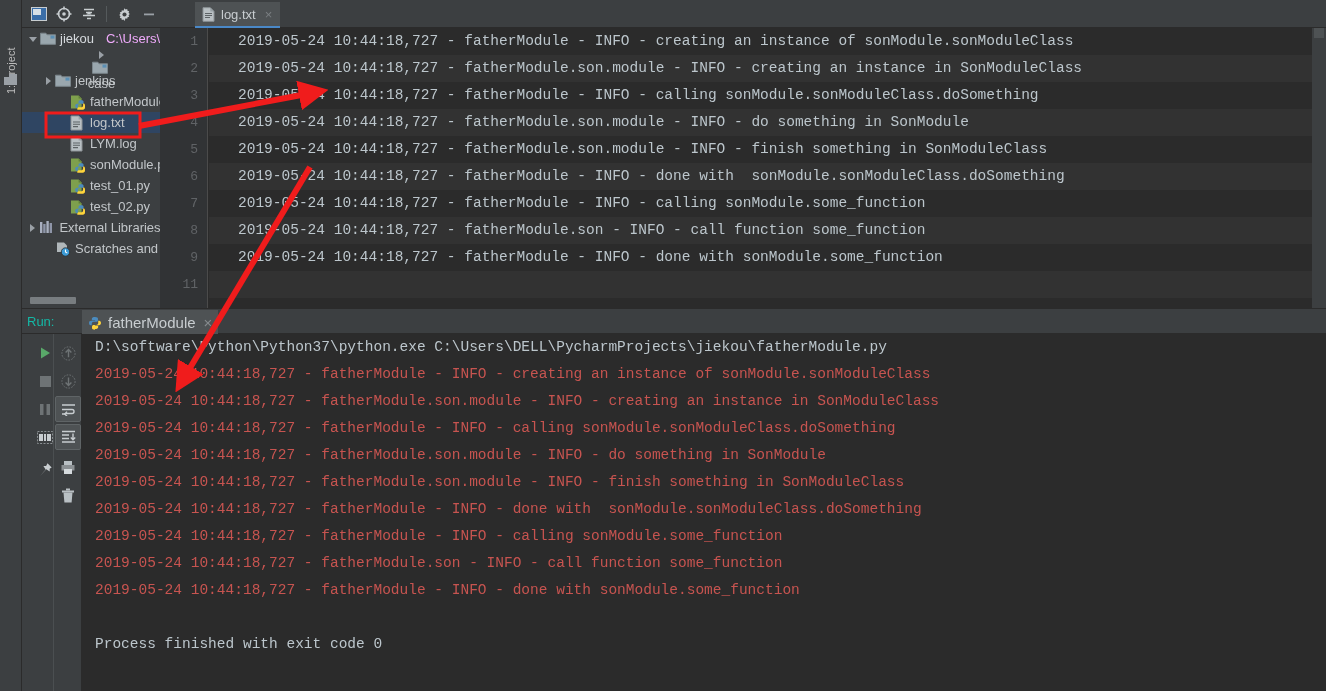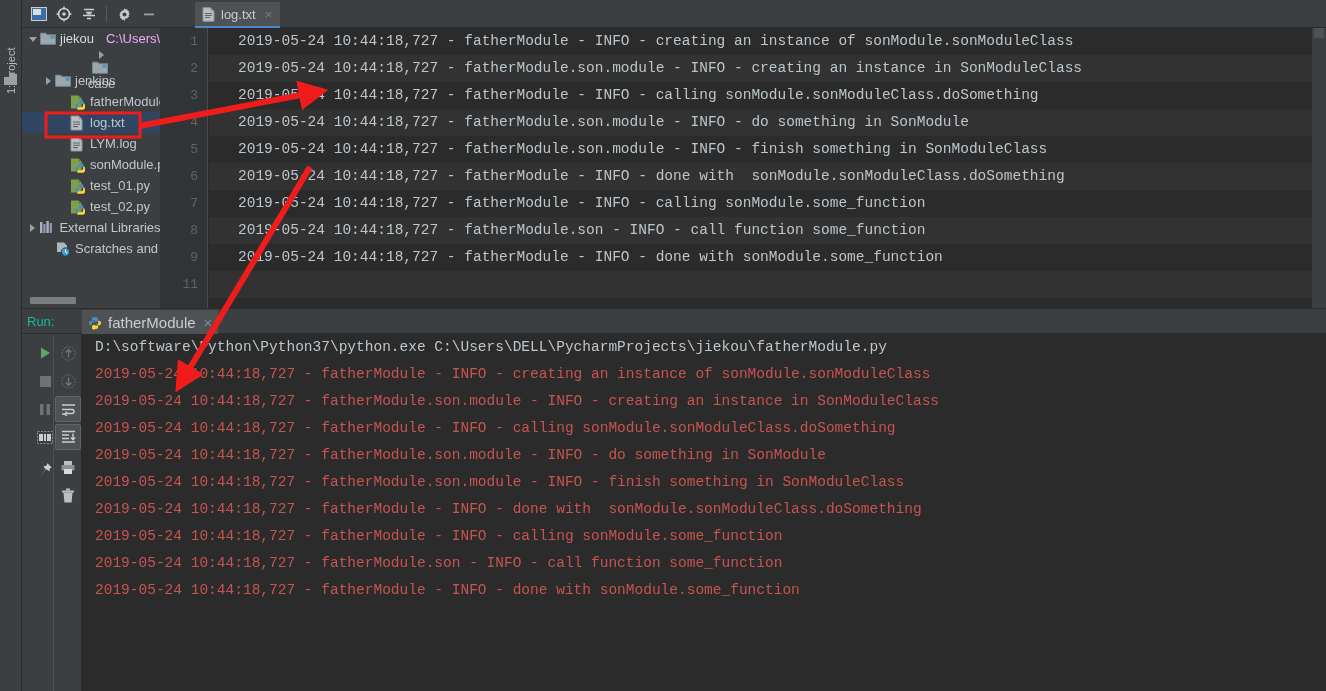--- a/index.html
+++ b/index.html
@@ -459,20 +459,21 @@
         <div class="ln red">2019-05-24 10:44:18,727 - fatherModule - INFO - creating an instance of sonModule.sonModuleClass</div>
         <div class="ln red">2019-05-24 10:44:18,727 - fatherModule.son.module - INFO - creating an instance in SonModuleClass</div>
         <div class="ln red">2019-05-24 10:44:18,727 - fatherModule - INFO - calling sonModule.sonModuleClass.doSomething</div>
         <div class="ln red">2019-05-24 10:44:18,727 - fatherModule.son.module - INFO - do something in SonModule</div>
         <div class="ln red">2019-05-24 10:44:18,727 - fatherModule.son.module - INFO - finish something in SonModuleClass</div>
         <div class="ln red">2019-05-24 10:44:18,727 - fatherModule - INFO - done with  sonModule.sonModuleClass.doSomething</div>
         <div class="ln red">2019-05-24 10:44:18,727 - fatherModule - INFO - calling sonModule.some_function</div>
         <div class="ln red">2019-05-24 10:44:18,727 - fatherModule.son - INFO - call function some_function</div>
         <div class="ln red">2019-05-24 10:44:18,727 - fatherModule - INFO - done with sonModule.some_function</div>
         <div class="ln white"></div>
+        <div class="ln white">Process finished with exit code 0</div>
       </div>
   </div>
 
   <svg class="anno">
     <defs>
       <marker id="ah" markerWidth="5" markerHeight="5" refX="2.2" refY="2.5" orient="auto">
         <path d="M0,0 L5,2.5 L0,5 z" fill="#f01c1c"></path>
       </marker>
     </defs>
     <rect x="46" y="113" width="94" height="24" fill="none" stroke="#f01c1c" stroke-width="3"></rect>

